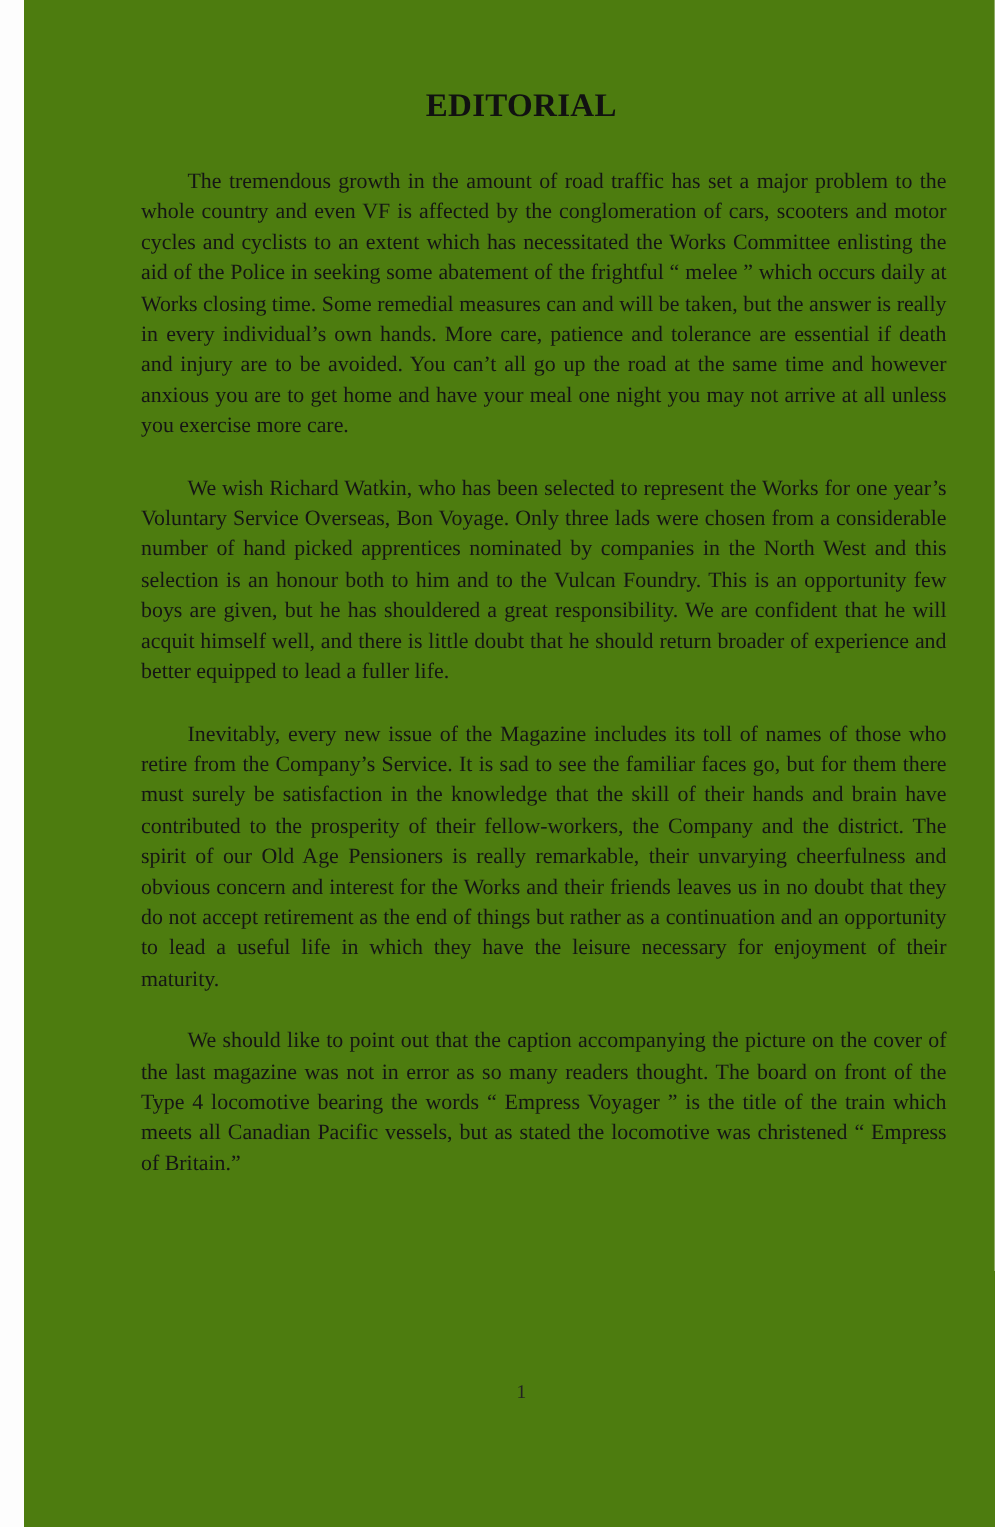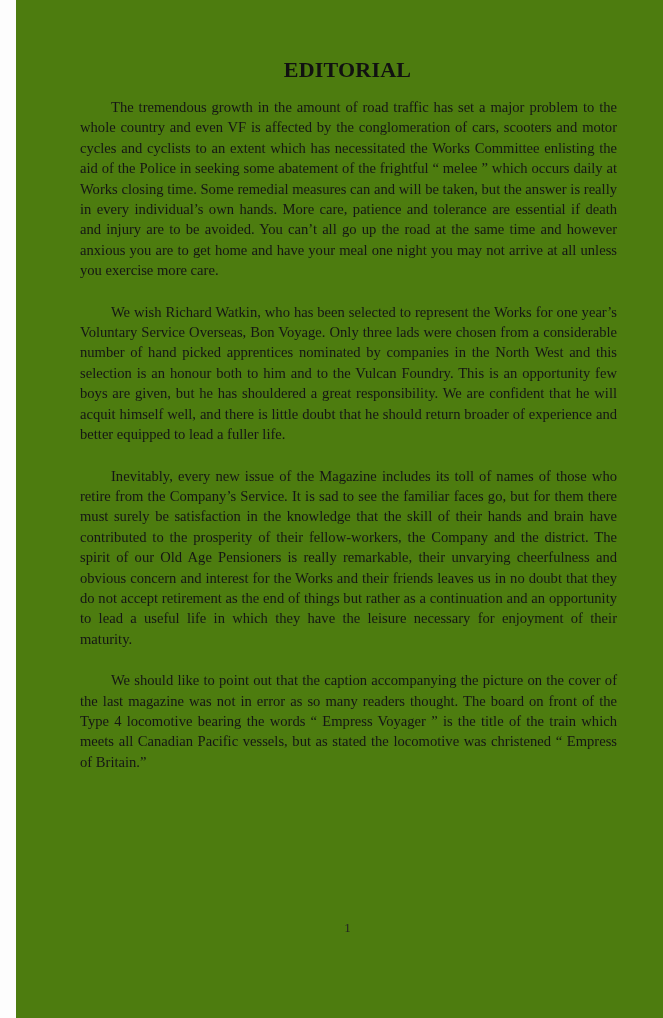--- a/index.html
+++ b/index.html
@@ -34,21 +34,21 @@
     margin: 0;
   }
   .body-text {
     position: absolute;
     left: 62px;
     width: 537px;
     font-size: 14.6px;
     line-height: 20.4px;
     text-align: justify;
     text-align-last: left;
-    margin: 2px;
+    margin: 16px;
   }
   .body-text p {
     margin: 0 0 21px 0;
     text-indent: 31px;
   }
   .page-number {
     position: absolute;
     left: 0; right: 0;
     top: 920px;
     text-align: center;

